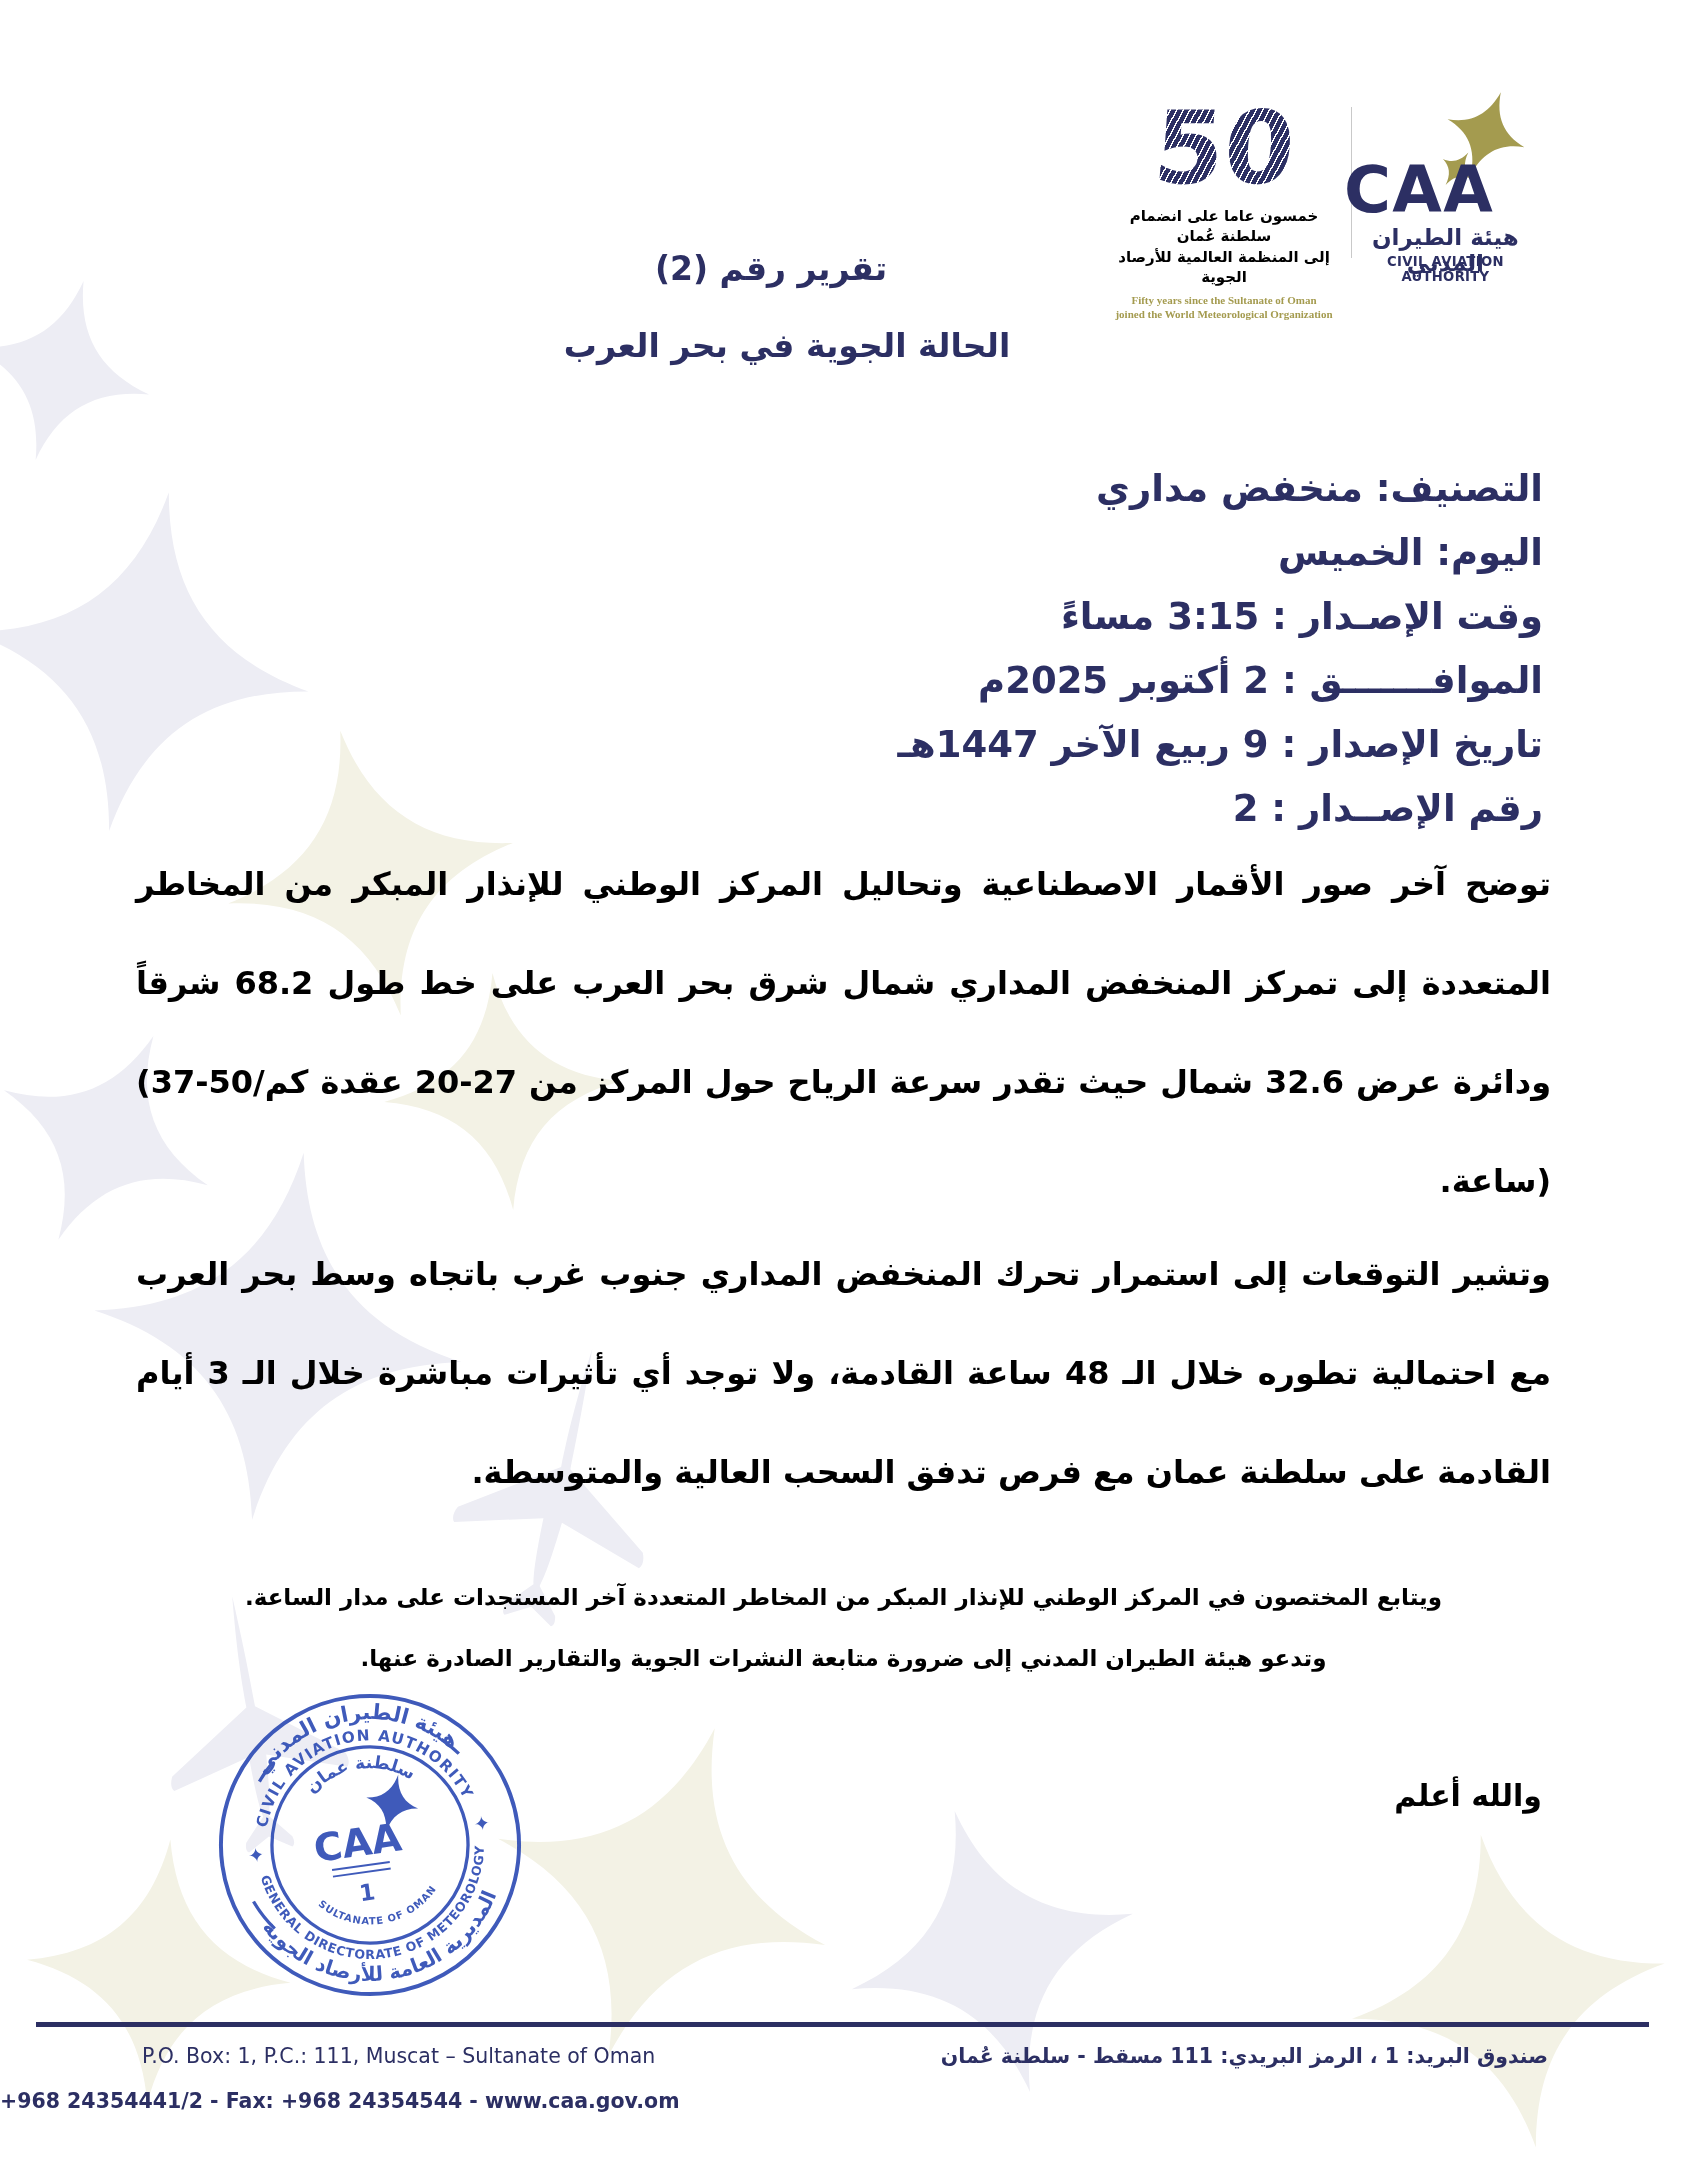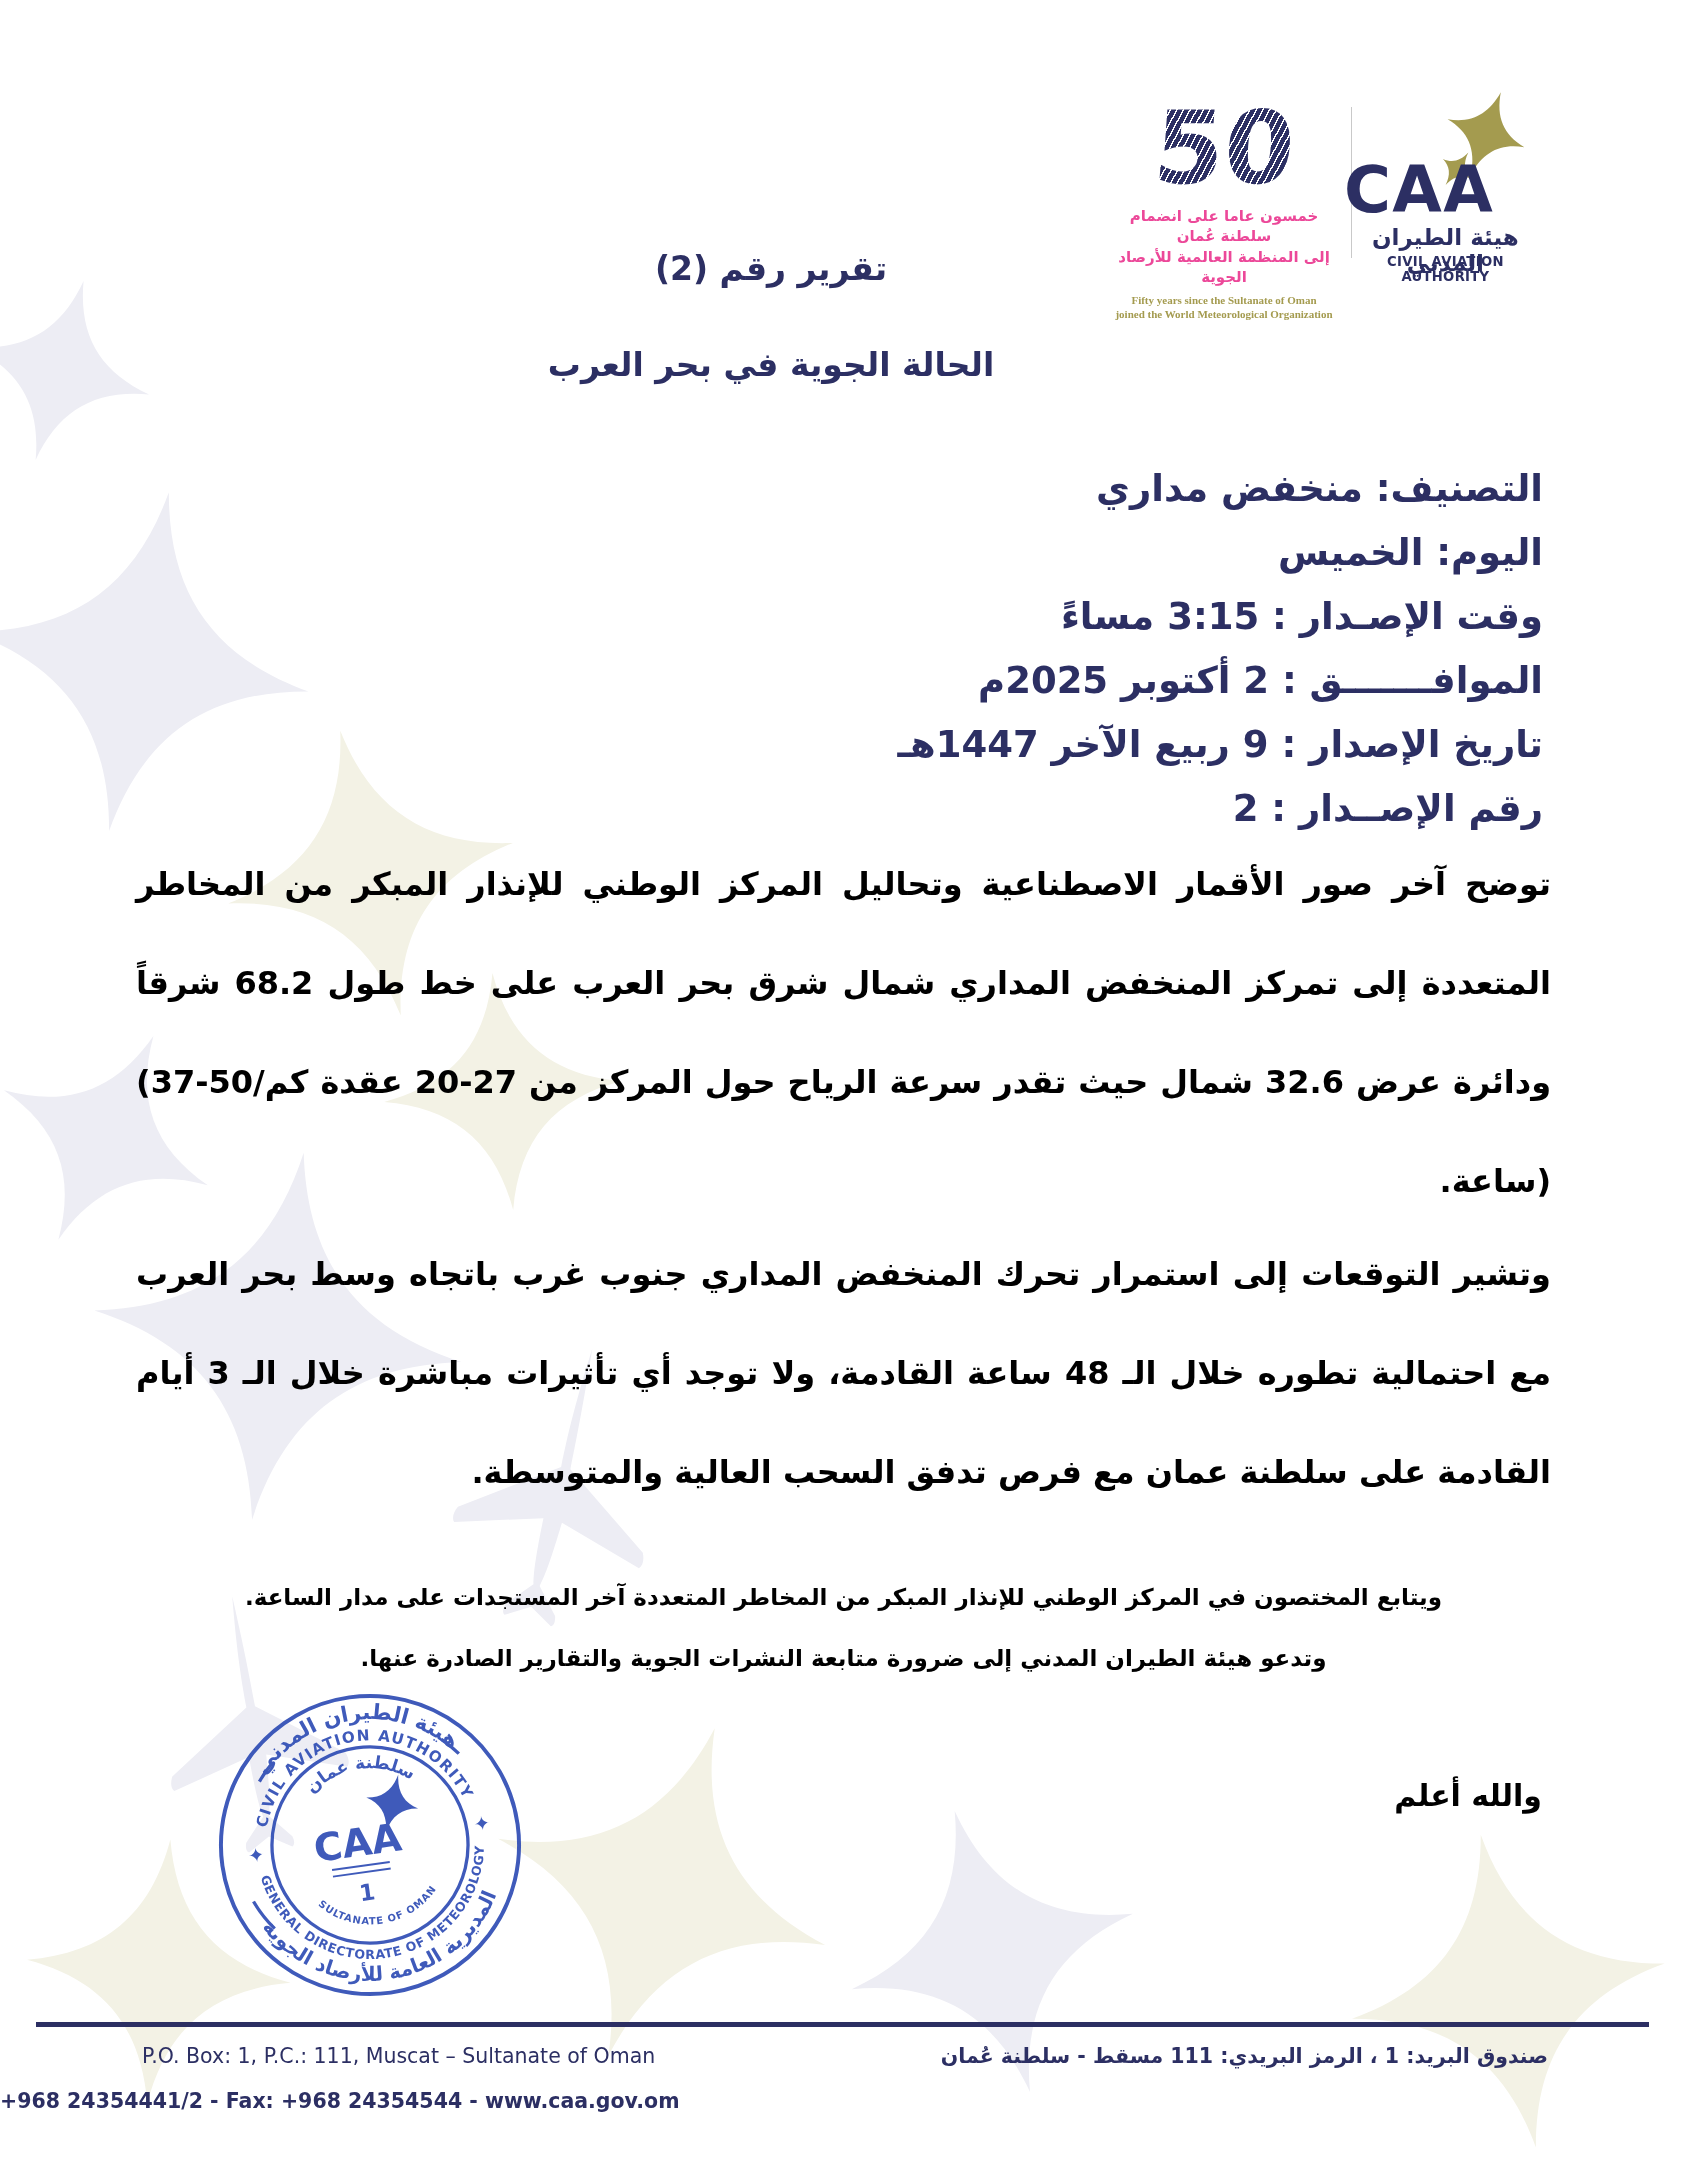--- a/index.html
+++ b/index.html
@@ -13,34 +13,34 @@
 
   
   .logo-50{position:absolute;top:98px;right:352px;width:222px;text-align:center;color:#2c2f63;}
   .fifty-number{font-size:101px;line-height:1;font-weight:800;color:#2c2f63;display:inline-block;transform:skewX(-4deg);}
   @supports ((-webkit-background-clip:text) or (background-clip:text)){
     .fifty-number{
       background:repeating-linear-gradient(115deg,#2c2f63 0 4.6px,#ffffff 4.6px 6px);
       -webkit-background-clip:text;background-clip:text;color:transparent;-webkit-text-fill-color:transparent;
     }
   }
-  .fifty-tag-ar{font-size:15px;font-weight:700;color:#ec4899;direction:rtl;line-height:20.5px;margin-top:6.6px;}
+  .fifty-tag-ar{font-size:15px;font-weight:700;color:#000000;direction:rtl;line-height:20.5px;margin-top:6.6px;}
   .fifty-tag-en{font-size:11px;font-weight:700;color:#a49b4f;line-height:14.6px;margin-top:5.3px;font-family:Liberation Serif, serif;}
   .logo-divider{position:absolute;top:107px;right:335px;width:1.3px;height:151px;background:#c9c9c9;}
   .logo-caa{position:absolute;top:97px;right:153px;width:177px;height:172px;color:#2c2f63;}
   .caa-bird{position:absolute;top:-8px;right:-4px;}
   .caa-acronym{position:absolute;top:61px;right:40px;font-size:64px;line-height:1;font-weight:800;letter-spacing:1.3px;color:#2c2f63;}
   .caa-name-ar{position:absolute;top:127px;right:2.6px;width:172px;text-align:center;font-size:23px;font-weight:700;direction:rtl;color:#2c2f63;}
   .caa-name-en{position:absolute;top:157px;right:2.6px;width:172px;text-align:center;font-size:13.2px;font-weight:700;letter-spacing:0.3px;color:#2c2f63;}
 
   
   .title{position:absolute;left:0;width:1542px;text-align:center;color:#2c2f63;font-size:33px;font-weight:700;direction:rtl;}
   .title span{text-decoration-thickness:2.6px;text-underline-offset:10.6px;}
   .title-1{top:249px;}
-  .title-2{top:345px;}
+  .title-2{top:326px;padding-left:16px;}
 
   
   .meta{position:absolute;top:457px;right:144px;text-align:right;direction:rtl;color:#2c2f63;}
   .meta-line{font-size:37px;font-weight:700;line-height:64px;white-space:nowrap;}
 
   
   .body-par{position:absolute;right:136px;left:136px;direction:rtl;text-align:justify;
     font-size:32px;font-weight:700;color:#000;line-height:99px;}
   .par-1{top:835px;}
   .par-2{top:1225px;}

